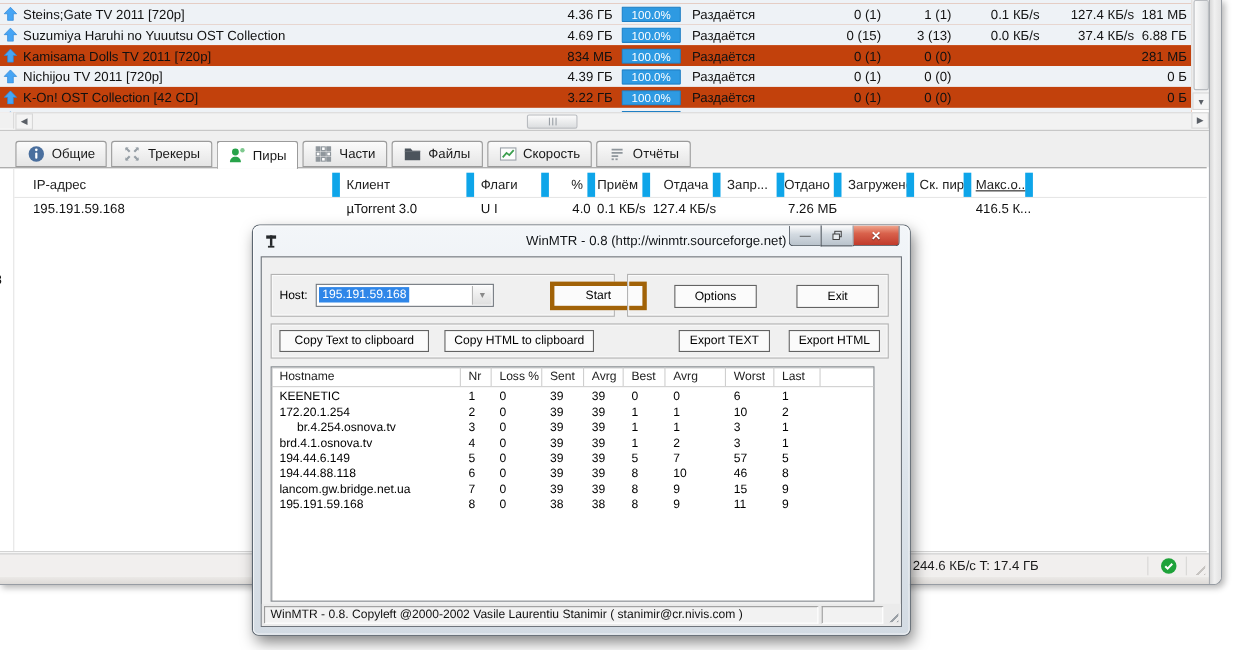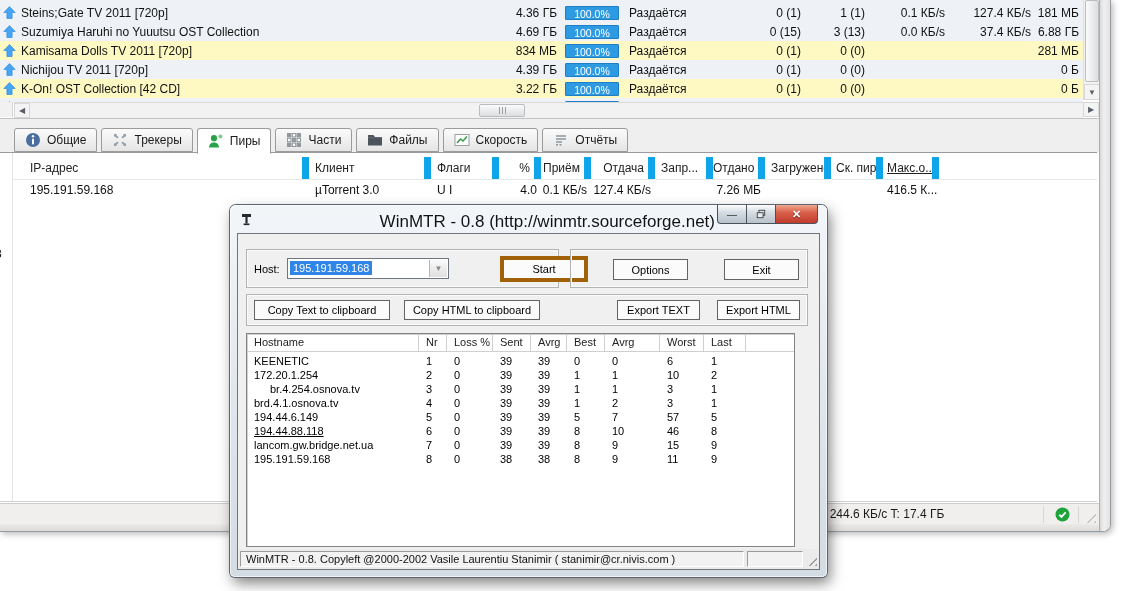--- a/index.html
+++ b/index.html
@@ -7,21 +7,21 @@
         font-family:"Liberation Sans",sans-serif;color:#111;}
 
   
   .ut-window{position:absolute;left:0;top:0;width:1110px;height:531px;background:#fff;
              border-right:1px solid #979ca3;border-bottom:1px solid #979ca3;
              border-radius:0 0 8px 0;box-shadow:2px 2px 6px rgba(0,0,0,.28);overflow:hidden;}
   .ut-right-edge{position:absolute;top:0;right:0;width:10px;height:531px;
                  background:linear-gradient(90deg,#d9d9d9,#f0f0f0 40%,#e2e2e2);
                  border-left:1px solid #aaadb2;}
   
-  .t-area{position:absolute;left:0;top:0;width:1083px;height:102px;overflow:hidden;background:#fef9c3;}
+  .t-area{position:absolute;left:0;top:0;width:1083px;height:102px;overflow:hidden;background:#c2410c;}
   .t-sliver{height:3px;background:#eef2f6;}
   .t-row{display:flex;align-items:center;height:19px;font-size:12px;white-space:nowrap;}
   .t-row.sh{background:#eef2f6;}
   .tc{box-sizing:border-box;overflow:hidden;}
   .c-name{flex:1;display:flex;align-items:center;min-width:0;}
   .t-arrow{width:13px;height:13px;margin:0 5px 0 3px;flex:none;display:flex;}
   .c-size{width:72px;text-align:right;}
   .c-prog{width:54px;margin:0 4px 0 8px;flex:none;}
   .pbar{height:14px;line-height:14px;background:#2e9ae2;border:1px solid #1f7fc4;border-radius:1px;
         color:#fff;font-size:10.5px;text-align:center;box-sizing:border-box;}
@@ -83,21 +83,21 @@
   .ut-bottom{position:absolute;left:0;top:524px;width:1110px;height:7px;background:linear-gradient(#eceae8,#dddad7);}
 
   
   .wm{position:absolute;left:230px;top:205px;width:597px;height:372px;z-index:50;
       background:linear-gradient(#f3f6f9,#dde4eb 60%,#d3dbe3);
       border-radius:6px 6px 5px 5px;
       box-shadow:0 0 0 1px #5c6670, inset 0 0 0 1px rgba(255,255,255,.65), 3px 6px 14px rgba(0,0,0,.5);
       font-size:11px;}
   .wm-titlebar{position:absolute;left:0;top:0;right:0;height:28px;}
   .wm-app-icon{position:absolute;left:10px;top:8px;width:13px;height:13px;display:flex;}
-  .wm-title{position:absolute;top:7px;right:112px;font-size:17px;color:#101418;white-space:nowrap;
+  .wm-title{position:absolute;top:7px;right:112px;font-size:12px;color:#101418;white-space:nowrap;
             text-shadow:0 0 3px rgba(255,255,255,.9);}
   .wm-controls{position:absolute;top:0;right:9px;display:flex;height:19px;}
   .wm-cbtn{width:29px;height:19px;box-sizing:border-box;border:1px solid #49525b;border-top:none;
            background:linear-gradient(#fdfdfd,#d3dae1 45%,#b9c3cc);
            display:flex;align-items:center;justify-content:center;color:#333;font-size:10px;}
   .wm-cbtn.first{border-radius:0 0 0 4px;border-right:none;}
   .wm-cbtn.mid{border-right:none;}
   .wm-cbtn.close{width:43px;border-radius:0 0 4px 0;color:#fff;font-size:11px;font-weight:bold;
                  background:linear-gradient(#f0a78f,#d9624c 40%,#c03a2b);text-shadow:0 1px 1px rgba(0,0,0,.5);}
   .wm-client{position:absolute;left:7px;top:28px;width:583px;height:337px;background:#f0f0f0;
@@ -519,21 +519,21 @@
               <div class="wm-td" style="width: 28px;">5</div>
               <div class="wm-td" style="width: 46px;">0</div>
               <div class="wm-td" style="width: 38px;">39</div>
               <div class="wm-td" style="width: 36px;">39</div>
               <div class="wm-td" style="width: 38px;">5</div>
               <div class="wm-td" style="width: 55px;">7</div>
               <div class="wm-td" style="width: 44px;">57</div>
               <div class="wm-td" style="width: 42px;">5</div>
             </div>
             <div class="wm-tr">
-              <div class="wm-td" style="width: 172px; text-decoration: underline;">194.44.88.118</div>
+              <div class="wm-td" style="width: 172px;">194.44.88.118</div>
               <div class="wm-td" style="width: 28px;">6</div>
               <div class="wm-td" style="width: 46px;">0</div>
               <div class="wm-td" style="width: 38px;">39</div>
               <div class="wm-td" style="width: 36px;">39</div>
               <div class="wm-td" style="width: 38px;">8</div>
               <div class="wm-td" style="width: 55px;">10</div>
               <div class="wm-td" style="width: 44px;">46</div>
               <div class="wm-td" style="width: 42px;">8</div>
             </div>
             <div class="wm-tr">

